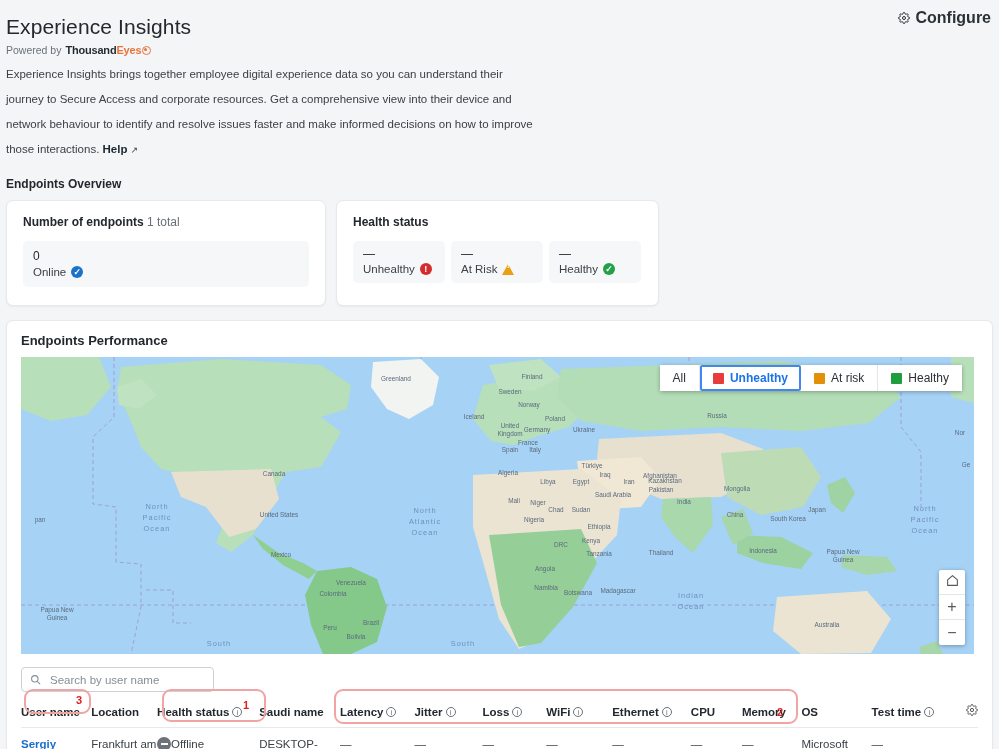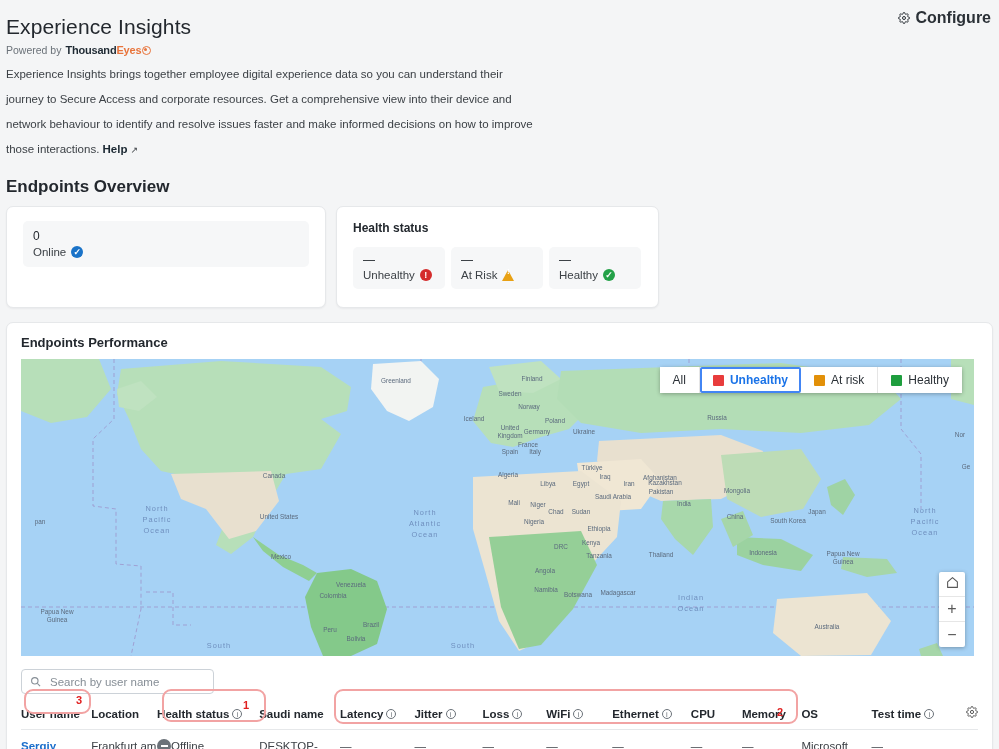--- a/index.html
+++ b/index.html
@@ -44,21 +44,21 @@
     display:flex; align-items:center; gap:5px; cursor:pointer;
   }
   .gear {
     display:inline-block; width:12px; height:12px;
     position:relative;
   }
   .gear svg { display:block; }
 
   
   .section-title {
-    font-size:17px; font-weight:bold; color:#23282e;
+    font-size:12px; font-weight:bold; color:#23282e;
     margin: 14px 0 9px 6px;
   }
 
   
   .overview { display:flex; gap:10px; padding: 0 6px; }
   .card {
     background:#fff; border-radius:7px; border:1px solid #e6e8ea;
     box-shadow: 0 1px 2px rgba(16,24,40,.05);
     padding: 14px 16px 18px 16px;
   }
@@ -217,20 +217,24 @@
       </span>
       <span>Configure</span>
     </div>
   </div>
 
   <div class="section-title">Endpoints Overview</div>
 
   <div class="overview">
 
     <div class="card card-endpoints">
+      <div class="card-head">
+        <b>Number of endpoints</b>
+        <span>1 total</span>
+      </div>
       <div class="stat-box">
         <div class="stat-value">0</div>
         <div class="stat-label">
           <span>Online</span>
           <span class="badge blue">
               <span class="mark">✓</span>
             </span>
         </div>
       </div>
     </div>

